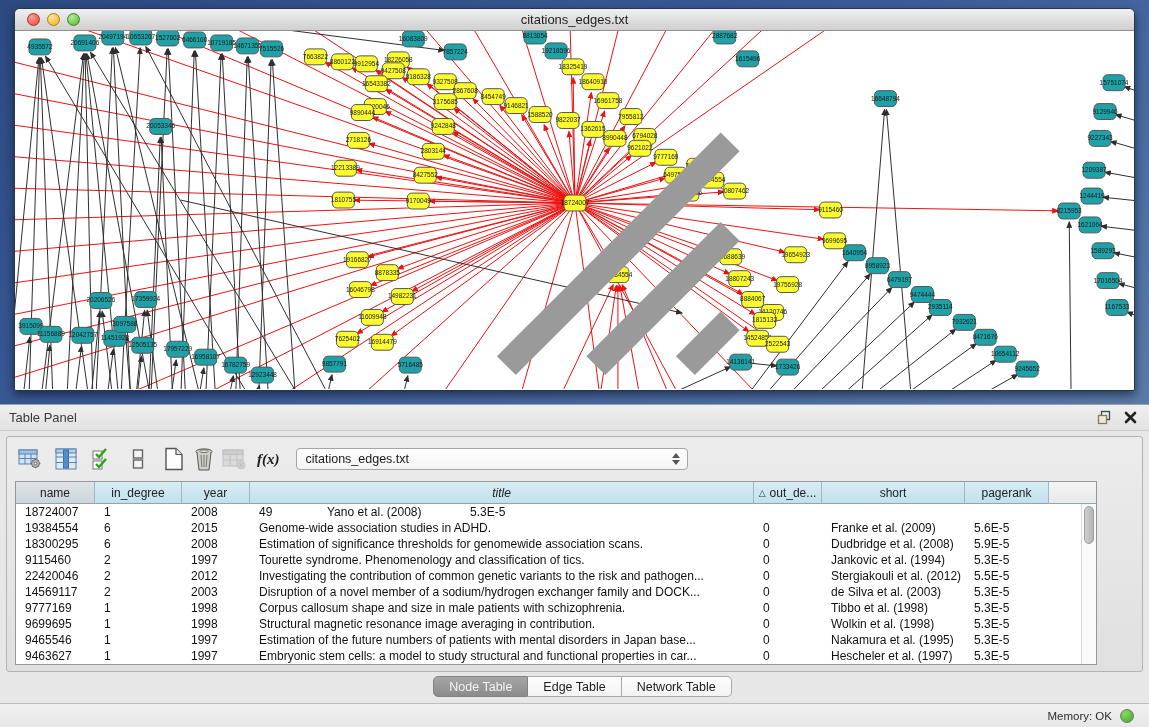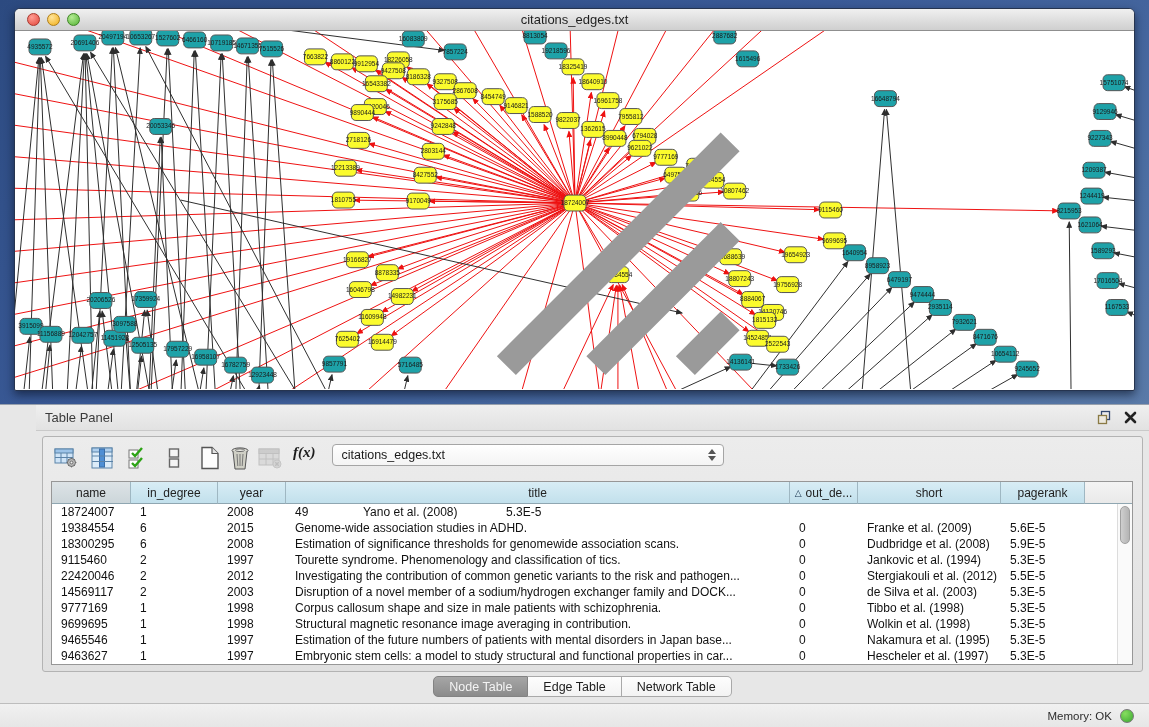--- a/index.html
+++ b/index.html
@@ -23,31 +23,31 @@
   .light.red   { background:radial-gradient(circle at 35% 30%,#ff9d93,#e2463a); border:1px solid #a8362d; }
   .light.yellow{ background:radial-gradient(circle at 35% 30%,#ffe49a,#f0ae17); border:1px solid #b07e17; }
   .light.green { background:radial-gradient(circle at 35% 30%,#b4eb93,#53b234); border:1px solid #3f8526; }
   .canvas { position:relative; height:358px; overflow:hidden; background:#fff;
     border-radius:0 0 2px 2px; }
   .canvas svg { display:block; width:100%; height:100%; }
   .grip { position:absolute; right:1px; bottom:1px; width:16px; height:16px; }
 
   
   .table-panel { position:absolute; left:0; top:404px; width:1149px; height:323px;
-    background:#e7e7e7; border-top:1px solid #97a0ad;padding-left:36px; }
+    background:#e7e7e7; border-top:1px solid #97a0ad; }
   .panel-header { height:26px; background:linear-gradient(#efefef,#e2e2e2);
     border-bottom:1px solid #cicfcf; border-bottom:1px solid #c9c9c9;
     display:flex; align-items:center; padding:0 12px 0 9px; }
   .panel-title { font-size:13px; color:#3b3b3b; flex:1; }
   .panel-hicons { display:flex; align-items:center; gap:12px; }
 
   .panel-inner { margin:5px 6px 0 6px; height:236px; border:1px solid #b3b3b3;
     border-radius:3px; background:linear-gradient(#ececec,#e0e0e0); padding:7px 8px 0 8px; }
 
-  .toolbar { display:flex; align-items:flex-start; height:30px; margin-bottom:7px; }
+  .toolbar { display:flex; align-items:center; height:30px; margin-bottom:7px; }
   .tbtn { width:30px; height:28px; display:flex; align-items:center; justify-content:center;
     border-radius:3px; }
   .tbtn.gap { margin-left:6px; }
   .fx { font-family:"Liberation Serif","DejaVu Serif",serif; font-style:italic;
     font-weight:bold; font-size:15px; color:#1c1c1c; margin-left:8px; }
   .dropdown { width:392px; height:22px; margin-left:16px; background:linear-gradient(#ffffff,#f4f4f4);
     border:1px solid #a5a5a5; border-radius:4px; display:flex; align-items:center;
     padding:0 7px 0 9px; box-shadow:inset 0 1px 0 #fff; }
   .dropdown-value { flex:1; font-size:12.5px; color:#1a1a1a; }
   .spin { display:flex; flex-direction:column; gap:2px; align-items:center; }
@@ -805,21 +805,21 @@
       <div class="thead" id="thead">
           <div class="th first" style="width: 79px;">
             <span>name</span>
           </div>
           <div class="th" style="width: 87px;">
             <span>in_degree</span>
           </div>
           <div class="th" style="width: 68px;">
             <span>year</span>
           </div>
-          <div class="th" style="width: 504px;">
+          <div class="th" style="width: 504px; font-style: italic;">
             <span>title</span>
           </div>
           <div class="th" style="width: 68px;">
             <span class="sort-tri">△</span>
             <span>out_de...</span>
           </div>
           <div class="th" style="width: 143px;">
             <span>short</span>
           </div>
           <div class="th" style="width: 84px;">

